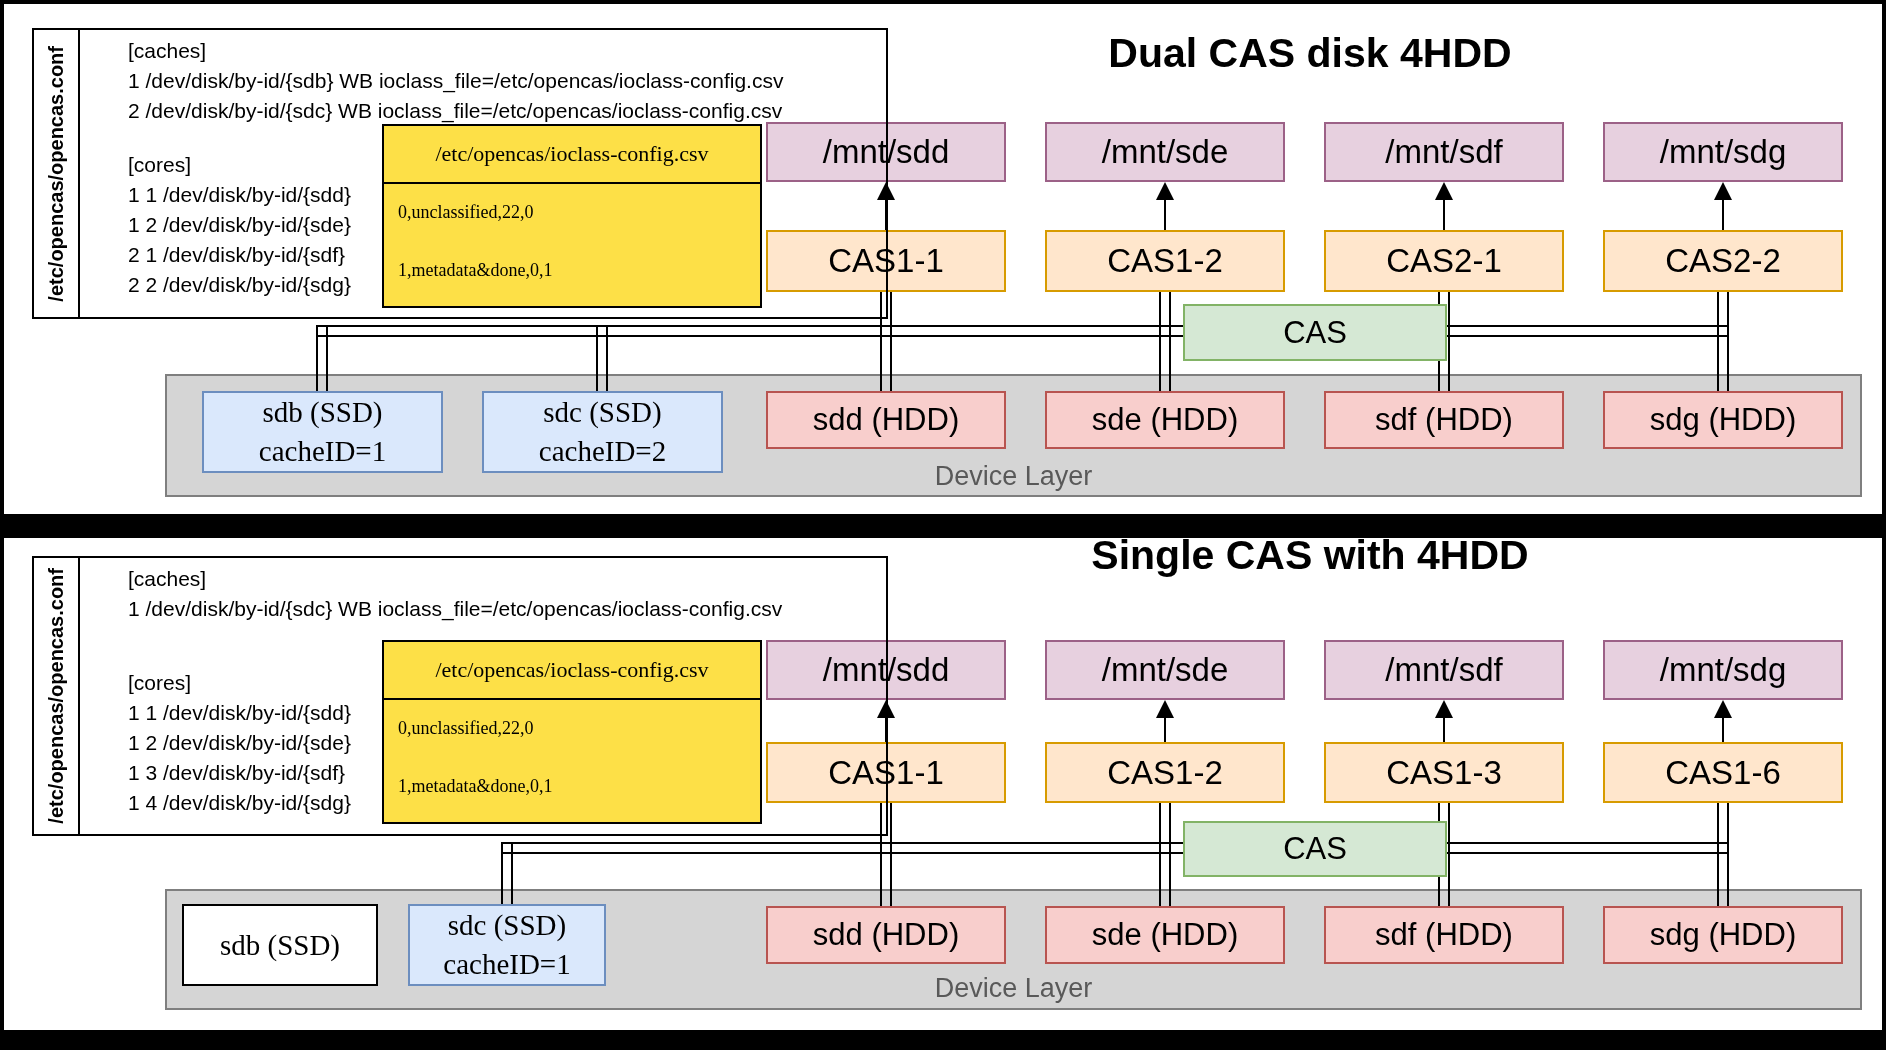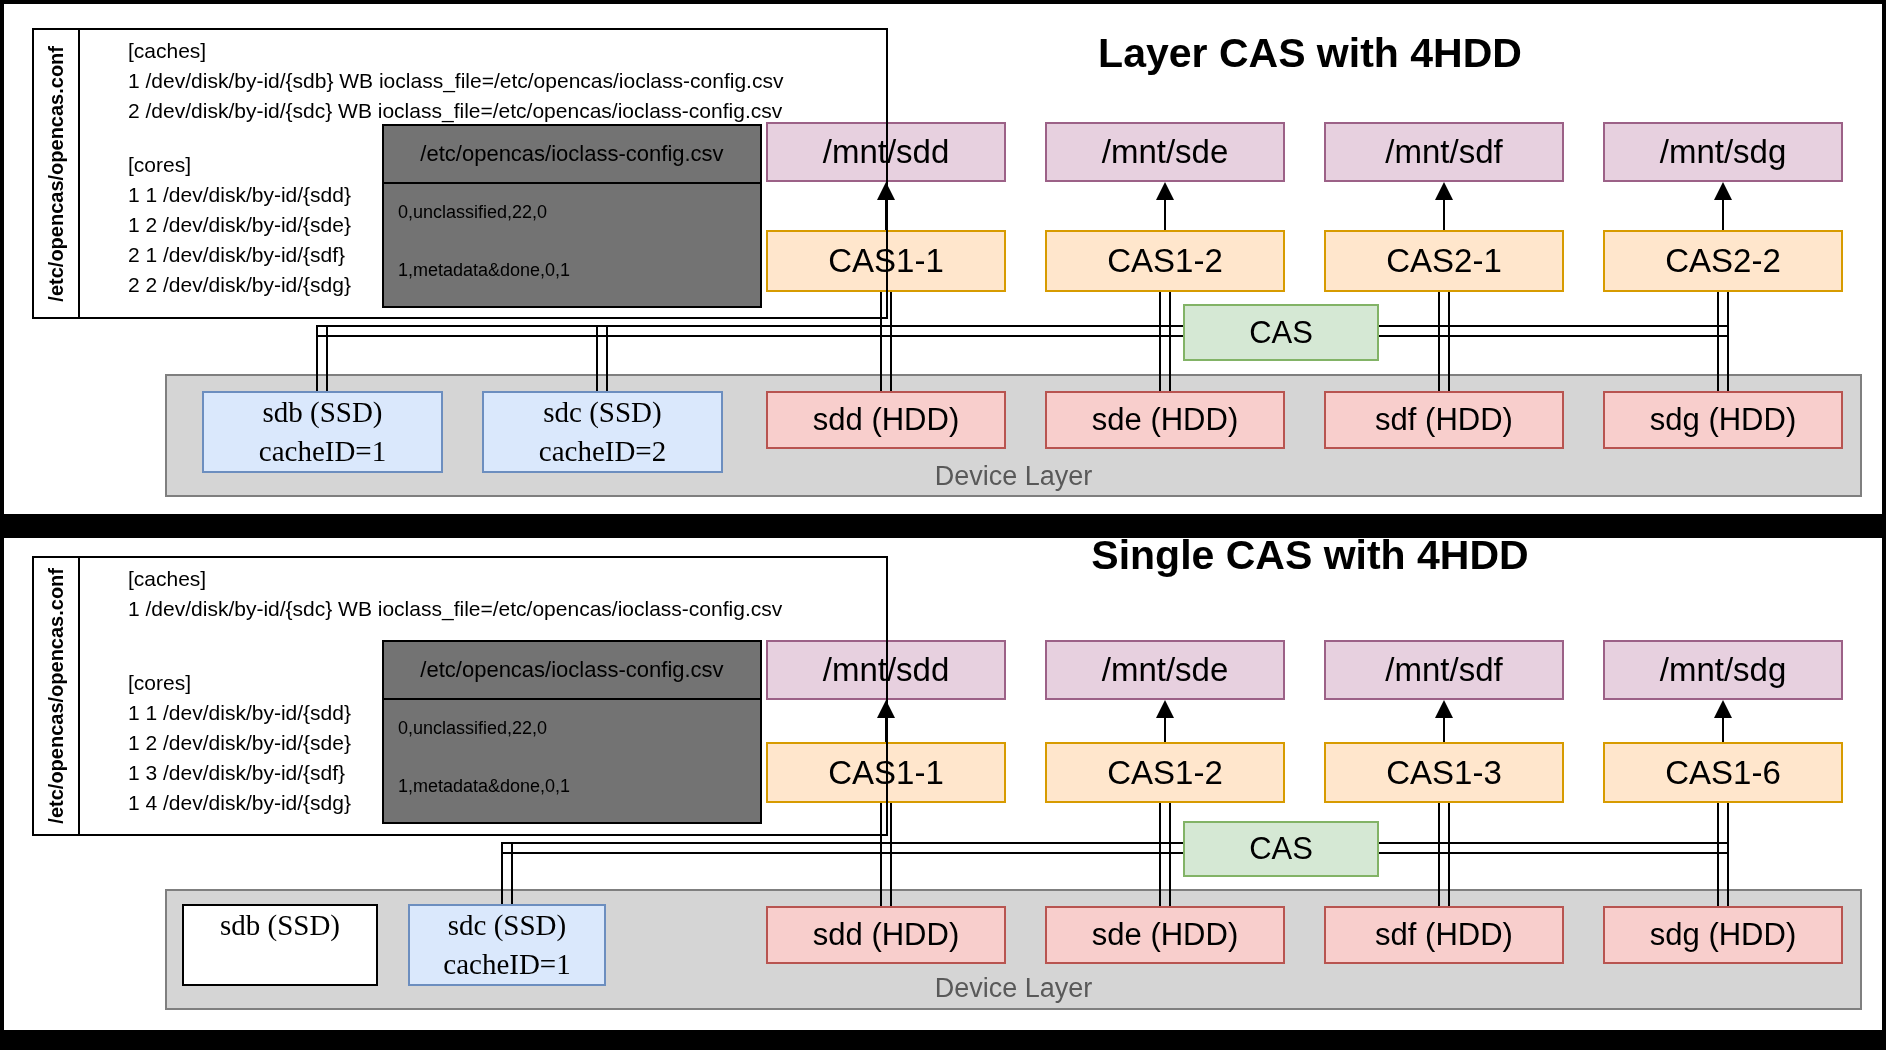--- a/index.html
+++ b/index.html
@@ -11,49 +11,49 @@
   .frame{left:0;top:0;width:1886px;height:1050px;border:4px solid var(--line);z-index:7;pointer-events:none;}
   .band{background:var(--line);z-index:7;}
   
   .conf{background:#fff;border:2px solid var(--line);z-index:0;}
   .conf-strip{left:0;top:0;bottom:0;width:46px;border-right:2px solid var(--line);
     display:flex;align-items:center;justify-content:center;}
   .conf-strip span{writing-mode:vertical-rl;transform:rotate(180deg);
     font-weight:bold;font-size:20px;white-space:nowrap;}
   .conf-line{position:absolute;left:66px;font-size:21px;line-height:26px;white-space:nowrap;margin-left:28px;}
   
-  .iobox{background:#737373;border:2px solid var(--line);z-index:3;}
+  .iobox{background:#fde047;border:2px solid var(--line);z-index:3;font-family:Liberation Serif, serif;}
   .iohead{left:0;top:0;width:100%;height:58px;border-bottom:2px solid var(--line);
     display:flex;align-items:center;justify-content:center;font-size:22px;white-space:nowrap;}
   .iorow{position:absolute;left:14px;font-size:18px;white-space:nowrap;}
   .title{font-size:41px;font-weight:bold;text-align:center;z-index:1;}
   
   .node{display:flex;align-items:center;justify-content:center;z-index:4;}
   .mnt{width:240px;height:60px;background:var(--mnt-fill);border:2px solid var(--mnt-stroke);font-size:33px;}
   .casu{width:240px;height:62px;background:var(--cas-fill);border:2px solid var(--cas-stroke);font-size:33px;}
-  .engine{width:196px;background:var(--engine-fill);border:2px solid var(--engine-stroke);font-size:31px;z-index:5;}
+  .engine{width:264px;background:var(--engine-fill);border:2px solid var(--engine-stroke);font-size:31px;z-index:5;}
   .hdd{width:240px;height:58px;background:var(--hdd-fill);border:2px solid var(--hdd-stroke);font-size:31px;}
   .ssd{background:var(--ssd-fill);border:2px solid var(--ssd-stroke);
     font-family:"Liberation Serif",serif;font-size:29px;line-height:39px;
-    display:flex;flex-direction:column;align-items:center;justify-content:flex-start;z-index:4;}
+    display:flex;flex-direction:column;align-items:center;justify-content:center;z-index:4;}
   .ssd.white{background:#ffffff;border:2px solid var(--line);}
   .gray{background:var(--layer-fill);border:2px solid var(--layer-stroke);z-index:1;}
   .layer-label{text-align:center;font-size:27px;color:var(--label);z-index:2;}
   
   .vline2{width:12px;border-left:2px solid var(--line);border-right:2px solid var(--line);z-index:2;}
   .hline2{height:12px;border-top:2px solid var(--line);border-bottom:2px solid var(--line);z-index:2;}
   .thin-v{width:2px;background:var(--line);z-index:6;}
   .aline{width:2px;background:var(--line);z-index:2;}
   .ahead{width:0;height:0;border-left:9px solid transparent;border-right:9px solid transparent;
     border-bottom:18px solid var(--line);z-index:2;}
 </style>
 </head>
 <body style="--line: #000000; --mnt-fill: #E7D0DF; --mnt-stroke: #9C6187; --cas-fill: #FFE6CC; --cas-stroke: #D79B00; --engine-fill: #D5E8D4; --engine-stroke: #82B366; --hdd-fill: #F8CECC; --hdd-stroke: #B85450; --ssd-fill: #DAE8FC; --ssd-stroke: #6C8EBF; --layer-fill: #D5D5D5; --layer-stroke: #7F7F7F; --label: #595959;">
 
-<div class="abs title" style="left:890px;top:30px;width:840px;height:50px;">Layer CAS with 4HDD</div>
+<div class="abs title" style="left:890px;top:30px;width:840px;height:50px;">Dual CAS disk 4HDD</div>
 
 <div class="abs conf" style="left:32px;top:28px;width:856px;height:291px;">
   <div class="abs conf-strip">
     <span>/etc/opencas/opencas.conf</span>
   </div>
   <div class="conf-line" style="top:8px;">[caches]</div>
   <div class="conf-line" style="top:38px;">1 /dev/disk/by-id/{sdb} WB ioclass_file=/etc/opencas/ioclass-config.csv</div>
   <div class="conf-line" style="top:68px;">2 /dev/disk/by-id/{sdc} WB ioclass_file=/etc/opencas/ioclass-config.csv</div>
   <div class="conf-line" style="top:122px;">[cores]</div>
   <div class="conf-line" style="top:152px;">1 1 /dev/disk/by-id/{sdd}</div>

